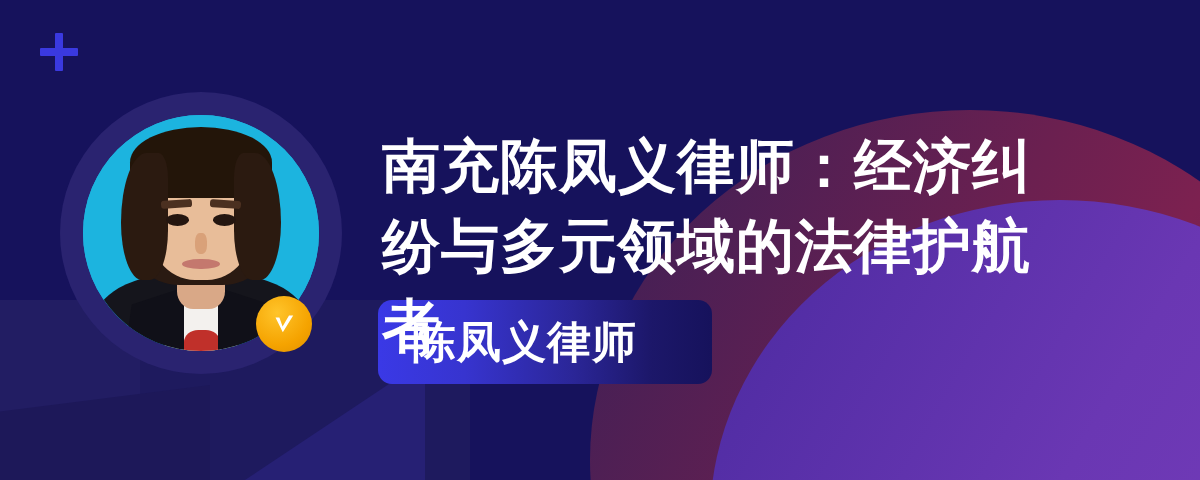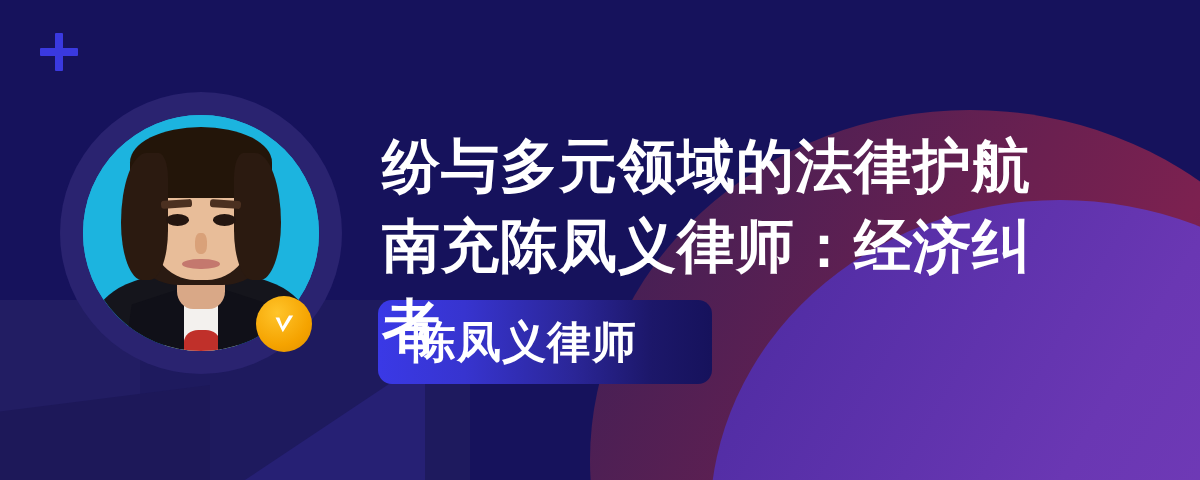--- a/index.html
+++ b/index.html
@@ -275,22 +275,22 @@
       <div class="p-lip"></div>
     </div>
     <div class="v-badge">
       <svg width="34" height="34" viewBox="0 0 34 34" aria-hidden="true">
         <path d="M8.5 10.5 L15.8 25.2 L26.2 8.6 L22.0 8.6 L15.6 19.4 L12.4 10.5 Z" fill="#ffffff"></path>
       </svg>
     </div>
   </div>
 
   <div class="title-block">
+    <div class="title-line">南充陈凤义律师：经济纠</div>
     <div class="title-line">纷与多元领域的法律护航</div>
-    <div class="title-line">南充陈凤义律师：经济纠</div>
     <div class="title-line overflow">者</div>
   </div>
 
   <div class="name-badge">
     <span class="name-badge-text">陈凤义律师</span>
   </div>
 
 </div>
 
 </body></html>

